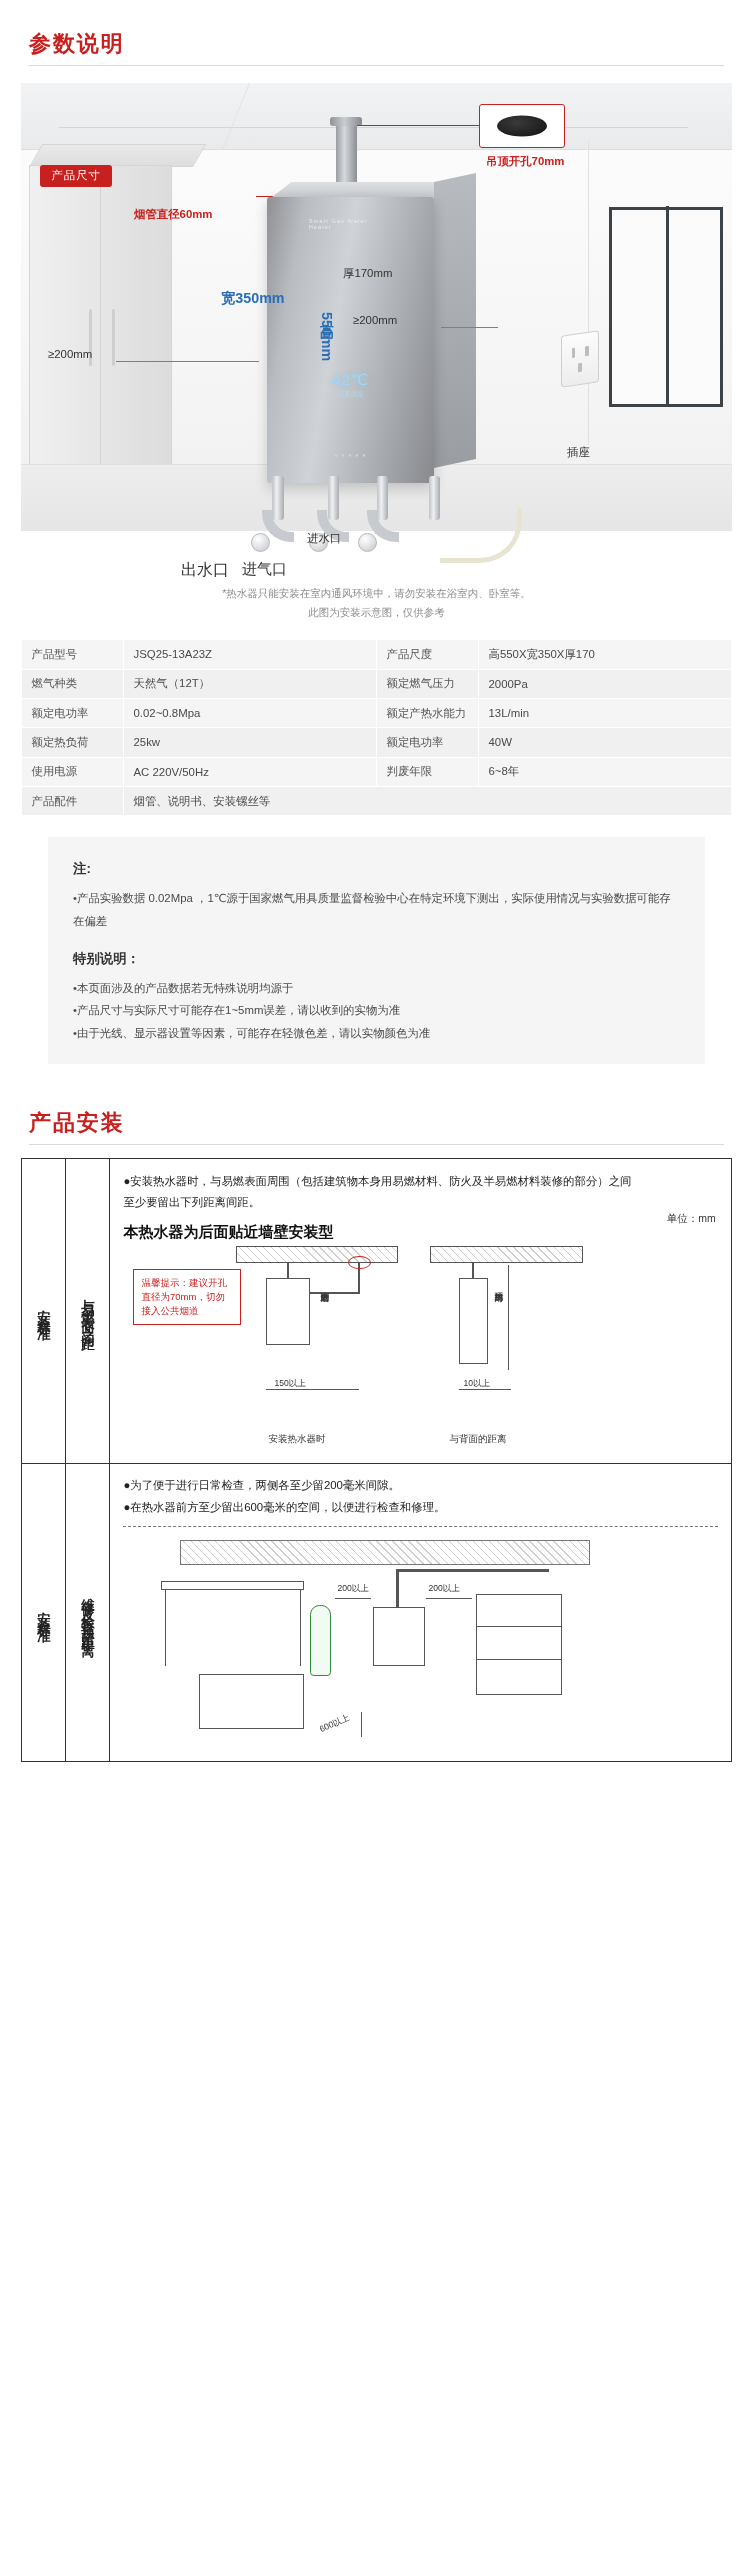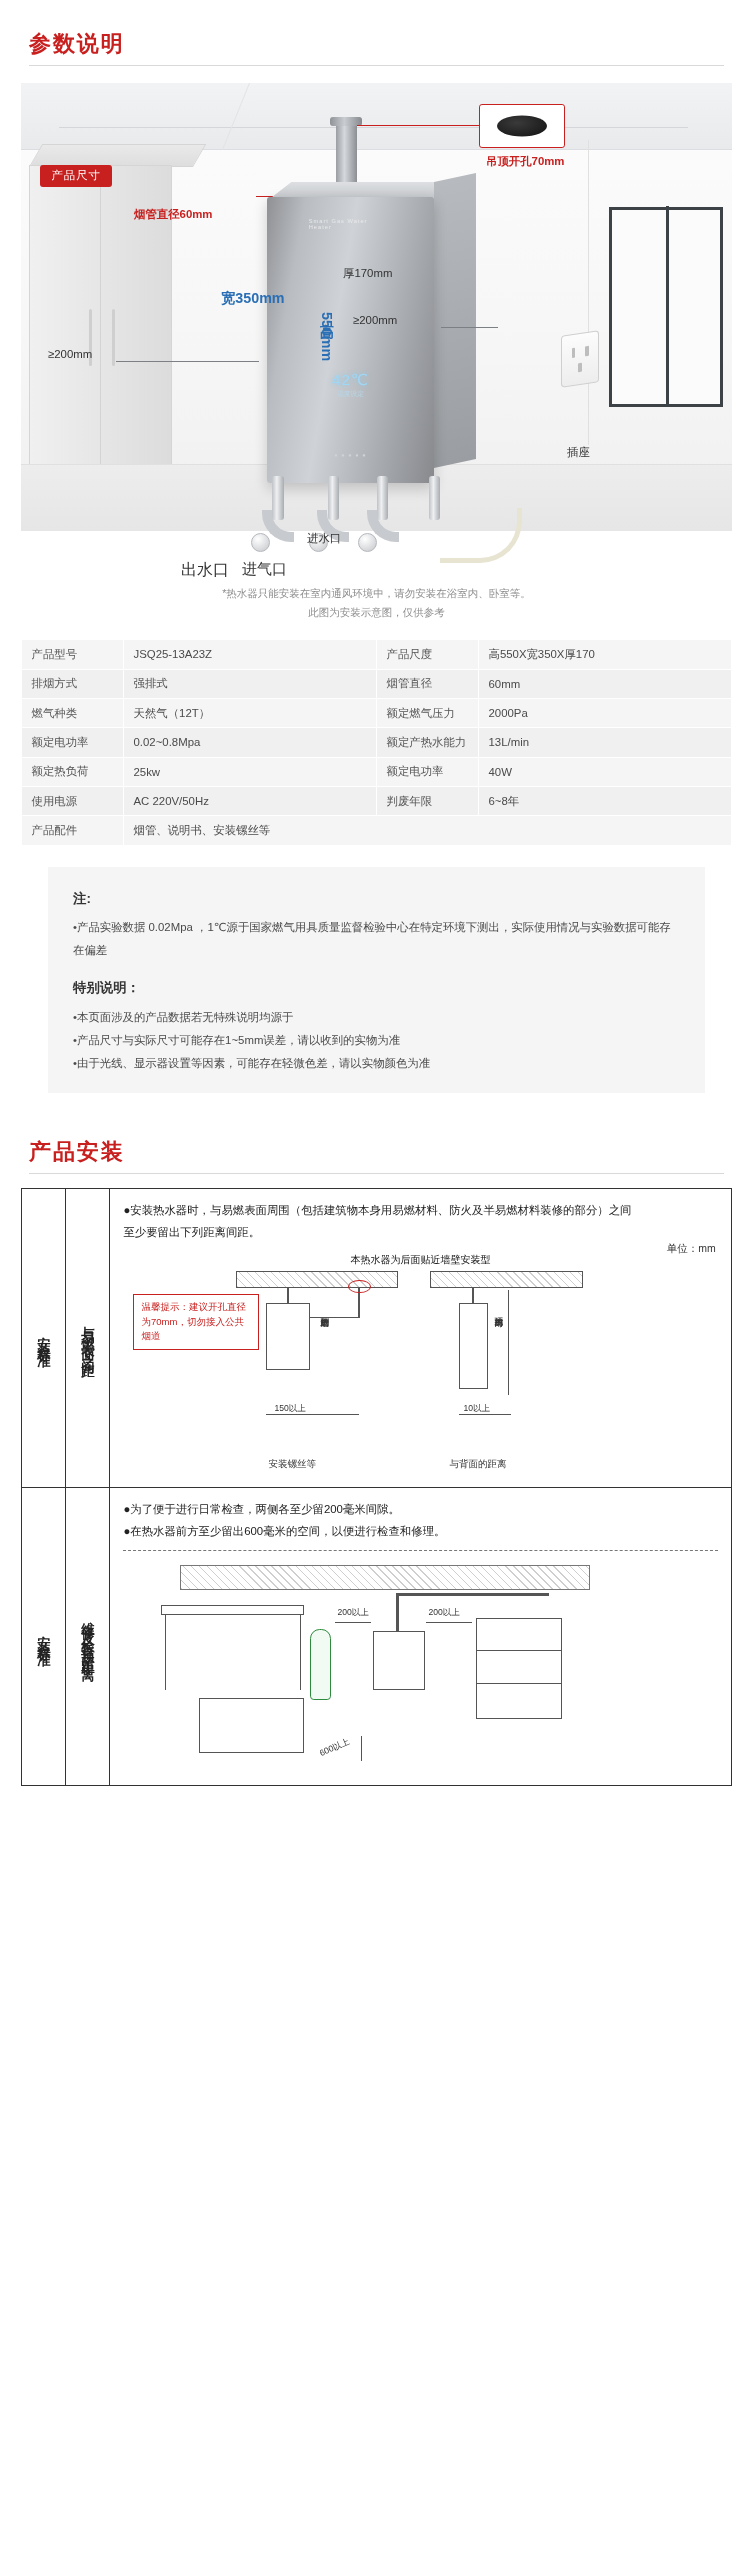--- a/index.html
+++ b/index.html
@@ -242,24 +242,24 @@
   .install-label span {
     writing-mode: vertical-rl; font-size: 13.4px; letter-spacing: 5.7px; color: #222;
     font-weight: bold;
   }
   .install-body { flex: 1; padding: 11.4px 13.4px; position: relative; }
   .install-body .bullet { font-size: 11.4px; color: #222; line-height: 1.9; }
   .unit-note { position: absolute; right: 15.3px; top: 13.4px; font-size: 10.5px; color: #333; }
 
   .diagram1 { position: relative; height: 205px; margin-top: 3.8px; }
   .diagram2 { position: relative; height: 219px; margin-top: 3.8px; text-decoration: underline; }
-  .dtitle { text-align: center; font-size: 10px; font-weight: normal; color: #111; margin-top: 1.9px;}
+  .dtitle { font-size: 15px; font-weight: bold; color: #111; margin-top: 1.9px;}
 
   .tip-box {
-    position: absolute; left: 9.5px; top: 23px; width: 126px; border: 1px solid #c8201f;
+    position: absolute; left: 9.5px; top: 23px; width: 108px; border: 1px solid #c8201f;
     padding: 5.7px 7.6px; font-size: 9.5px; color: #c8201f; line-height: 1.5; background: #fff;
   }
 
   .hatch {
     background-image: repeating-linear-gradient(45deg, #cfcfcf 0 1px, transparent 1px 5.7px);
   }
   .boxline { position: absolute; border: 1px solid #555; }
   .thin { position: absolute; background: #555; }
   .dim-text { position: absolute; font-size: 8.6px; color: #333; }
   .vtext { writing-mode: vertical-rl; font-size: 8.6px; color: #333; position: absolute; }
@@ -352,26 +352,20 @@
 
   <table class="spec-table">
     <tbody id="spec-body">
         <tr>
           <td class="k">产品型号</td>
           <td class="v">JSQ25-13A23Z</td>
           <td class="k">产品尺度</td>
           <td class="v">高550X宽350X厚170</td>
         </tr>
         <tr>
-          <td class="k">排烟方式</td>
-          <td class="v">强排式</td>
-          <td class="k">烟管直径</td>
-          <td class="v">60mm</td>
-        </tr>
-        <tr>
           <td class="k">燃气种类</td>
           <td class="v">天然气（12T）</td>
           <td class="k">额定燃气压力</td>
           <td class="v">2000Pa</td>
         </tr>
         <tr>
           <td class="k">额定电功率</td>
           <td class="v">0.02~0.8Mpa</td>
           <td class="k">额定产热水能力</td>
           <td class="v">13L/min</td>
@@ -429,21 +423,21 @@
 
           <div class="hatch boxline" style="left:113px; top:0; width:162px; height:17px;"></div>
           <div class="boxline" style="left:143px; top:32px; width:44px; height:67px; background:#fff;"></div>
           <div class="thin" style="left:164px; top:17px; width:1.9px; height:15.3px;"></div>
           <div class="thin" style="left:187px; top:46px; width:50px; height:1.9px;"></div>
           <div class="thin" style="left:235px; top:17px; width:1.9px; height:30.5px;"></div>
           <div class="boxline" style="left:225px; top:9.5px; width:23px; height:13.4px; border-radius:50%; border-color:#c8201f;"></div>
           <div class="thin" style="left:143px; top:143px; width:93px; height:1px;"></div>
           <div class="dim-text" style="left:151px; top:132px;">150以上</div>
           <div class="vtext" style="left:196px; top:40px;">到墙壁的距离</div>
-          <div class="dim-text" style="left:145px; top:187px; font-size:9.5px;">安装镙丝等</div>
+          <div class="dim-text" style="left:145px; top:187px; font-size:9.5px;">安装热水器时</div>
 
           <div class="hatch boxline" style="left:307px; top:0; width:153px; height:17px;"></div>
           <div class="boxline" style="left:336px; top:32px; width:29px; height:86px; background:#fff;"></div>
           <div class="thin" style="left:349px; top:17px; width:1.9px; height:15.3px;"></div>
           <div class="thin" style="left:385px; top:19px; width:1px; height:105px;"></div>
           <div class="thin" style="left:336px; top:143px; width:52px; height:1px;"></div>
           <div class="dim-text" style="left:340px; top:132px;">10以上</div>
           <div class="vtext" style="left:370px; top:40px;">与顶部的距离</div>
           <div class="dim-text" style="left:326px; top:187px; font-size:9.5px;">与背面的距离</div>
         </div>

